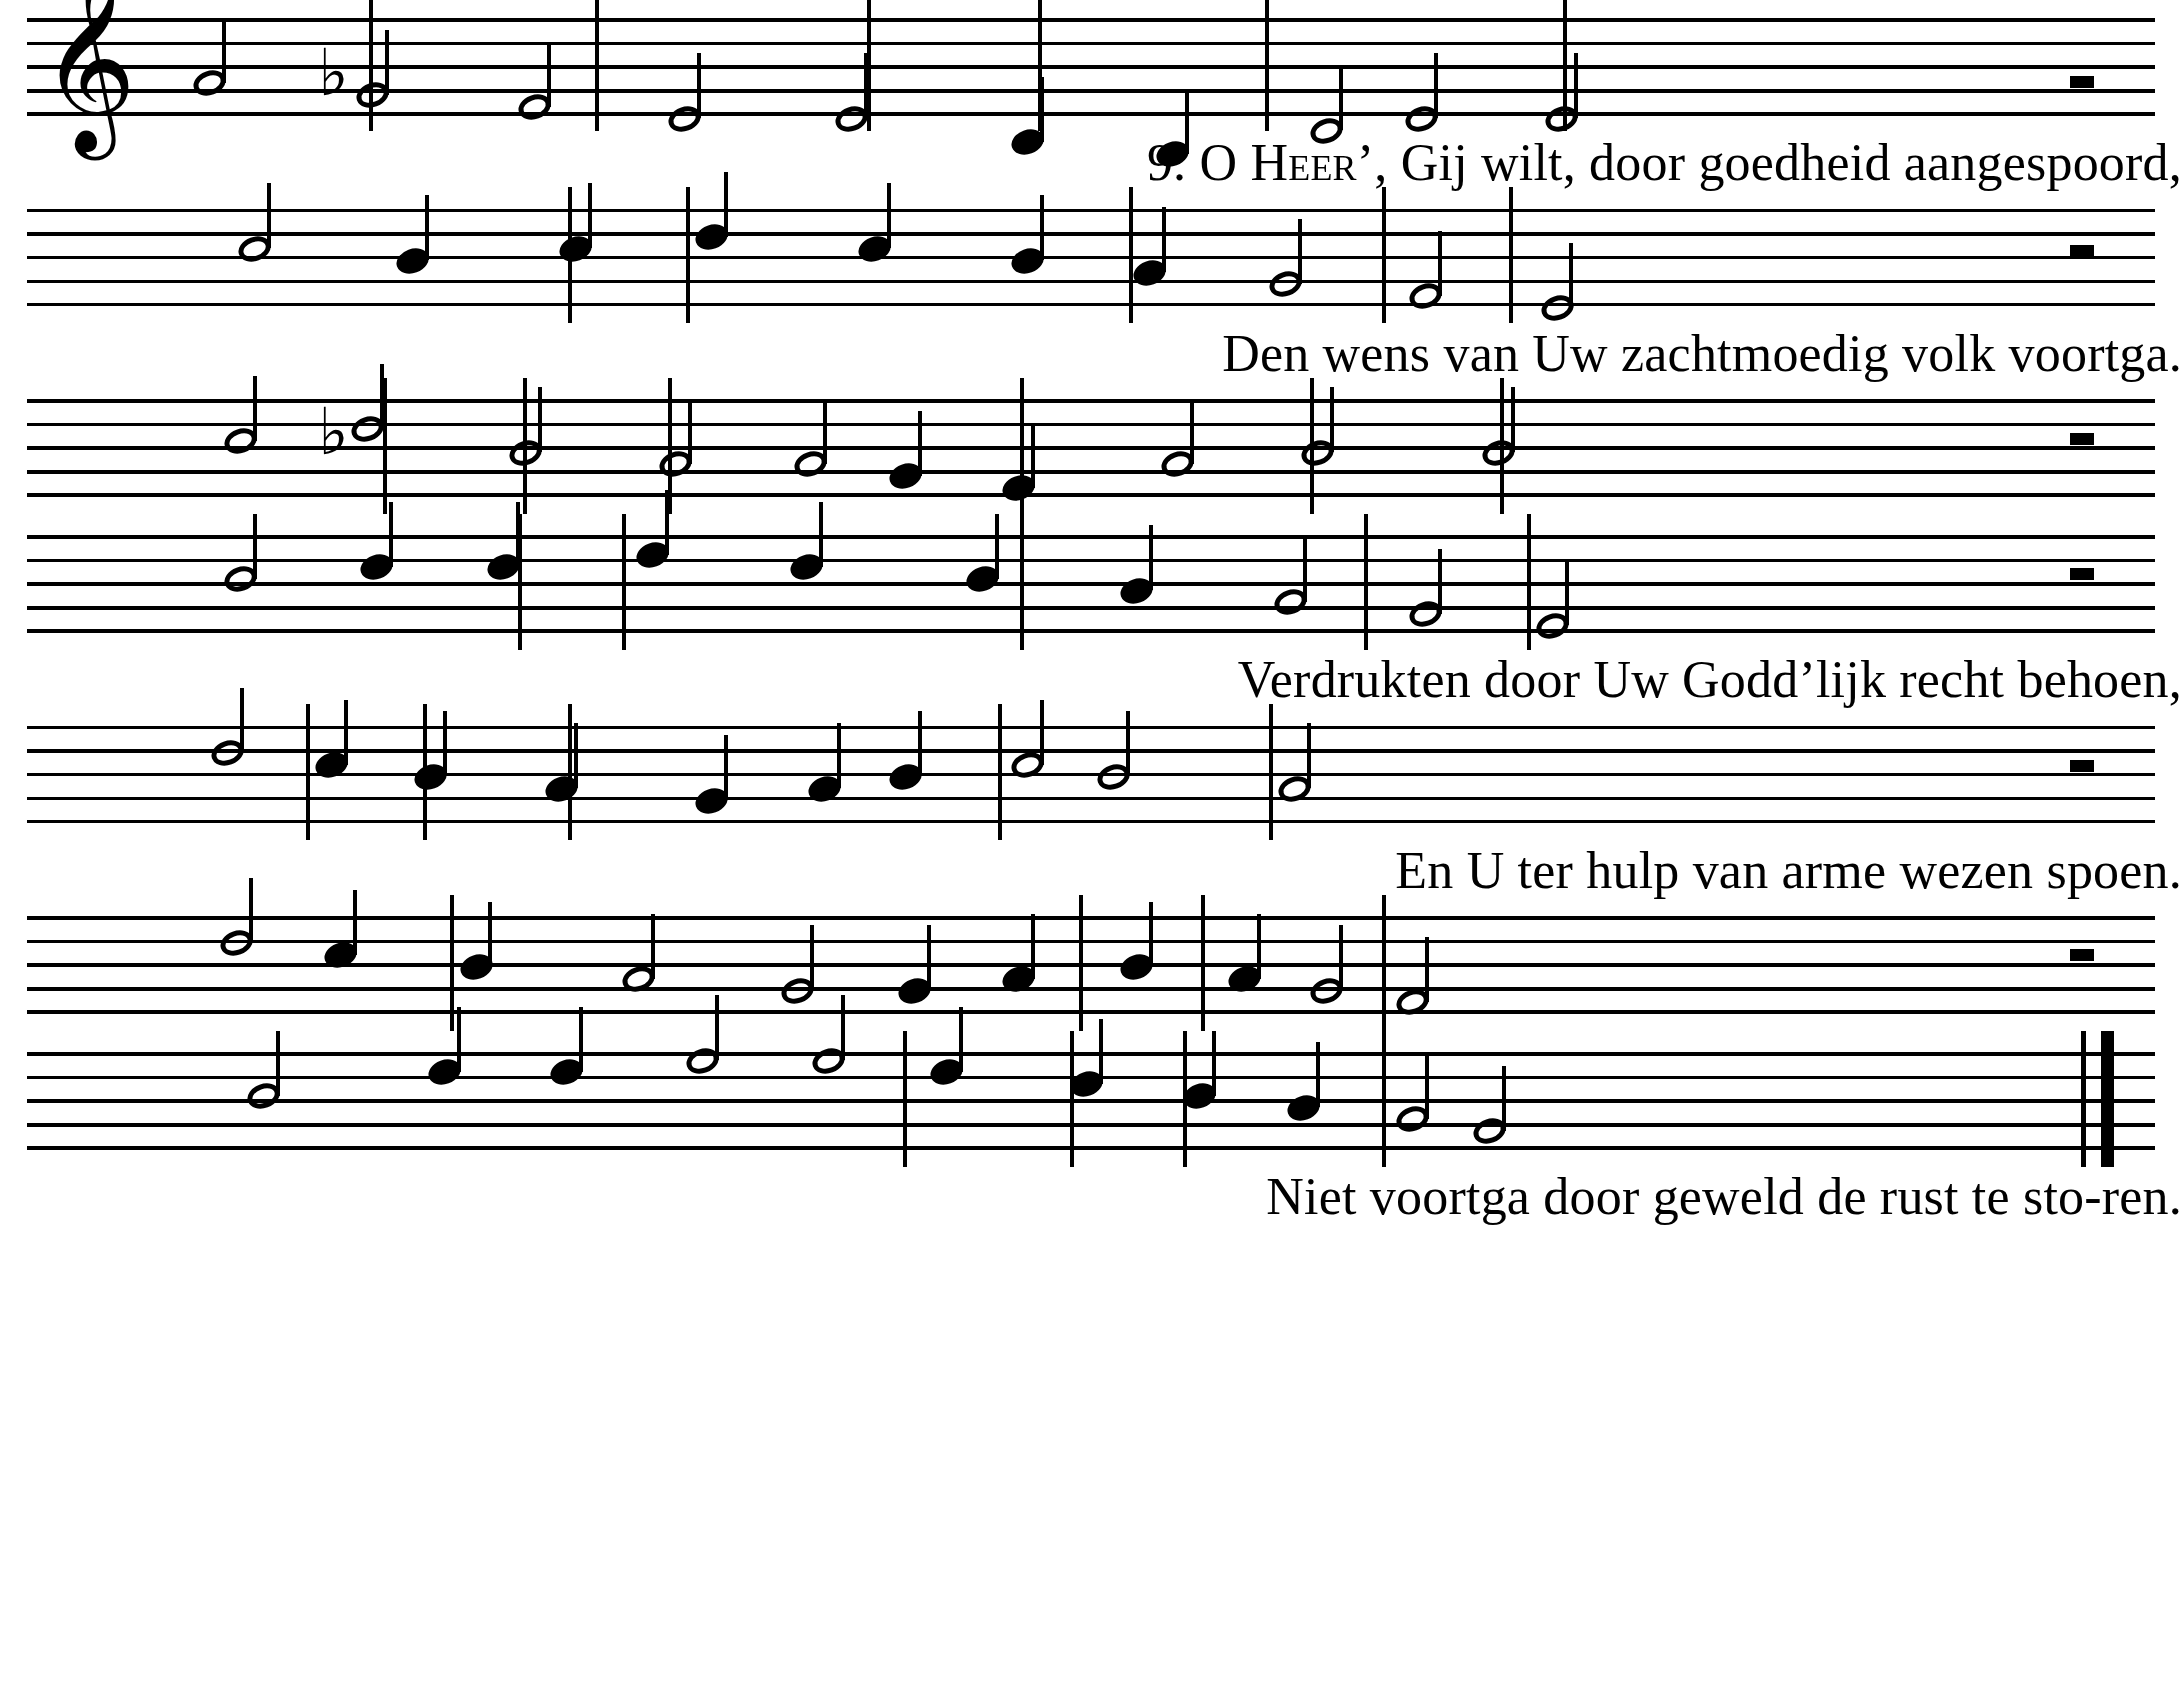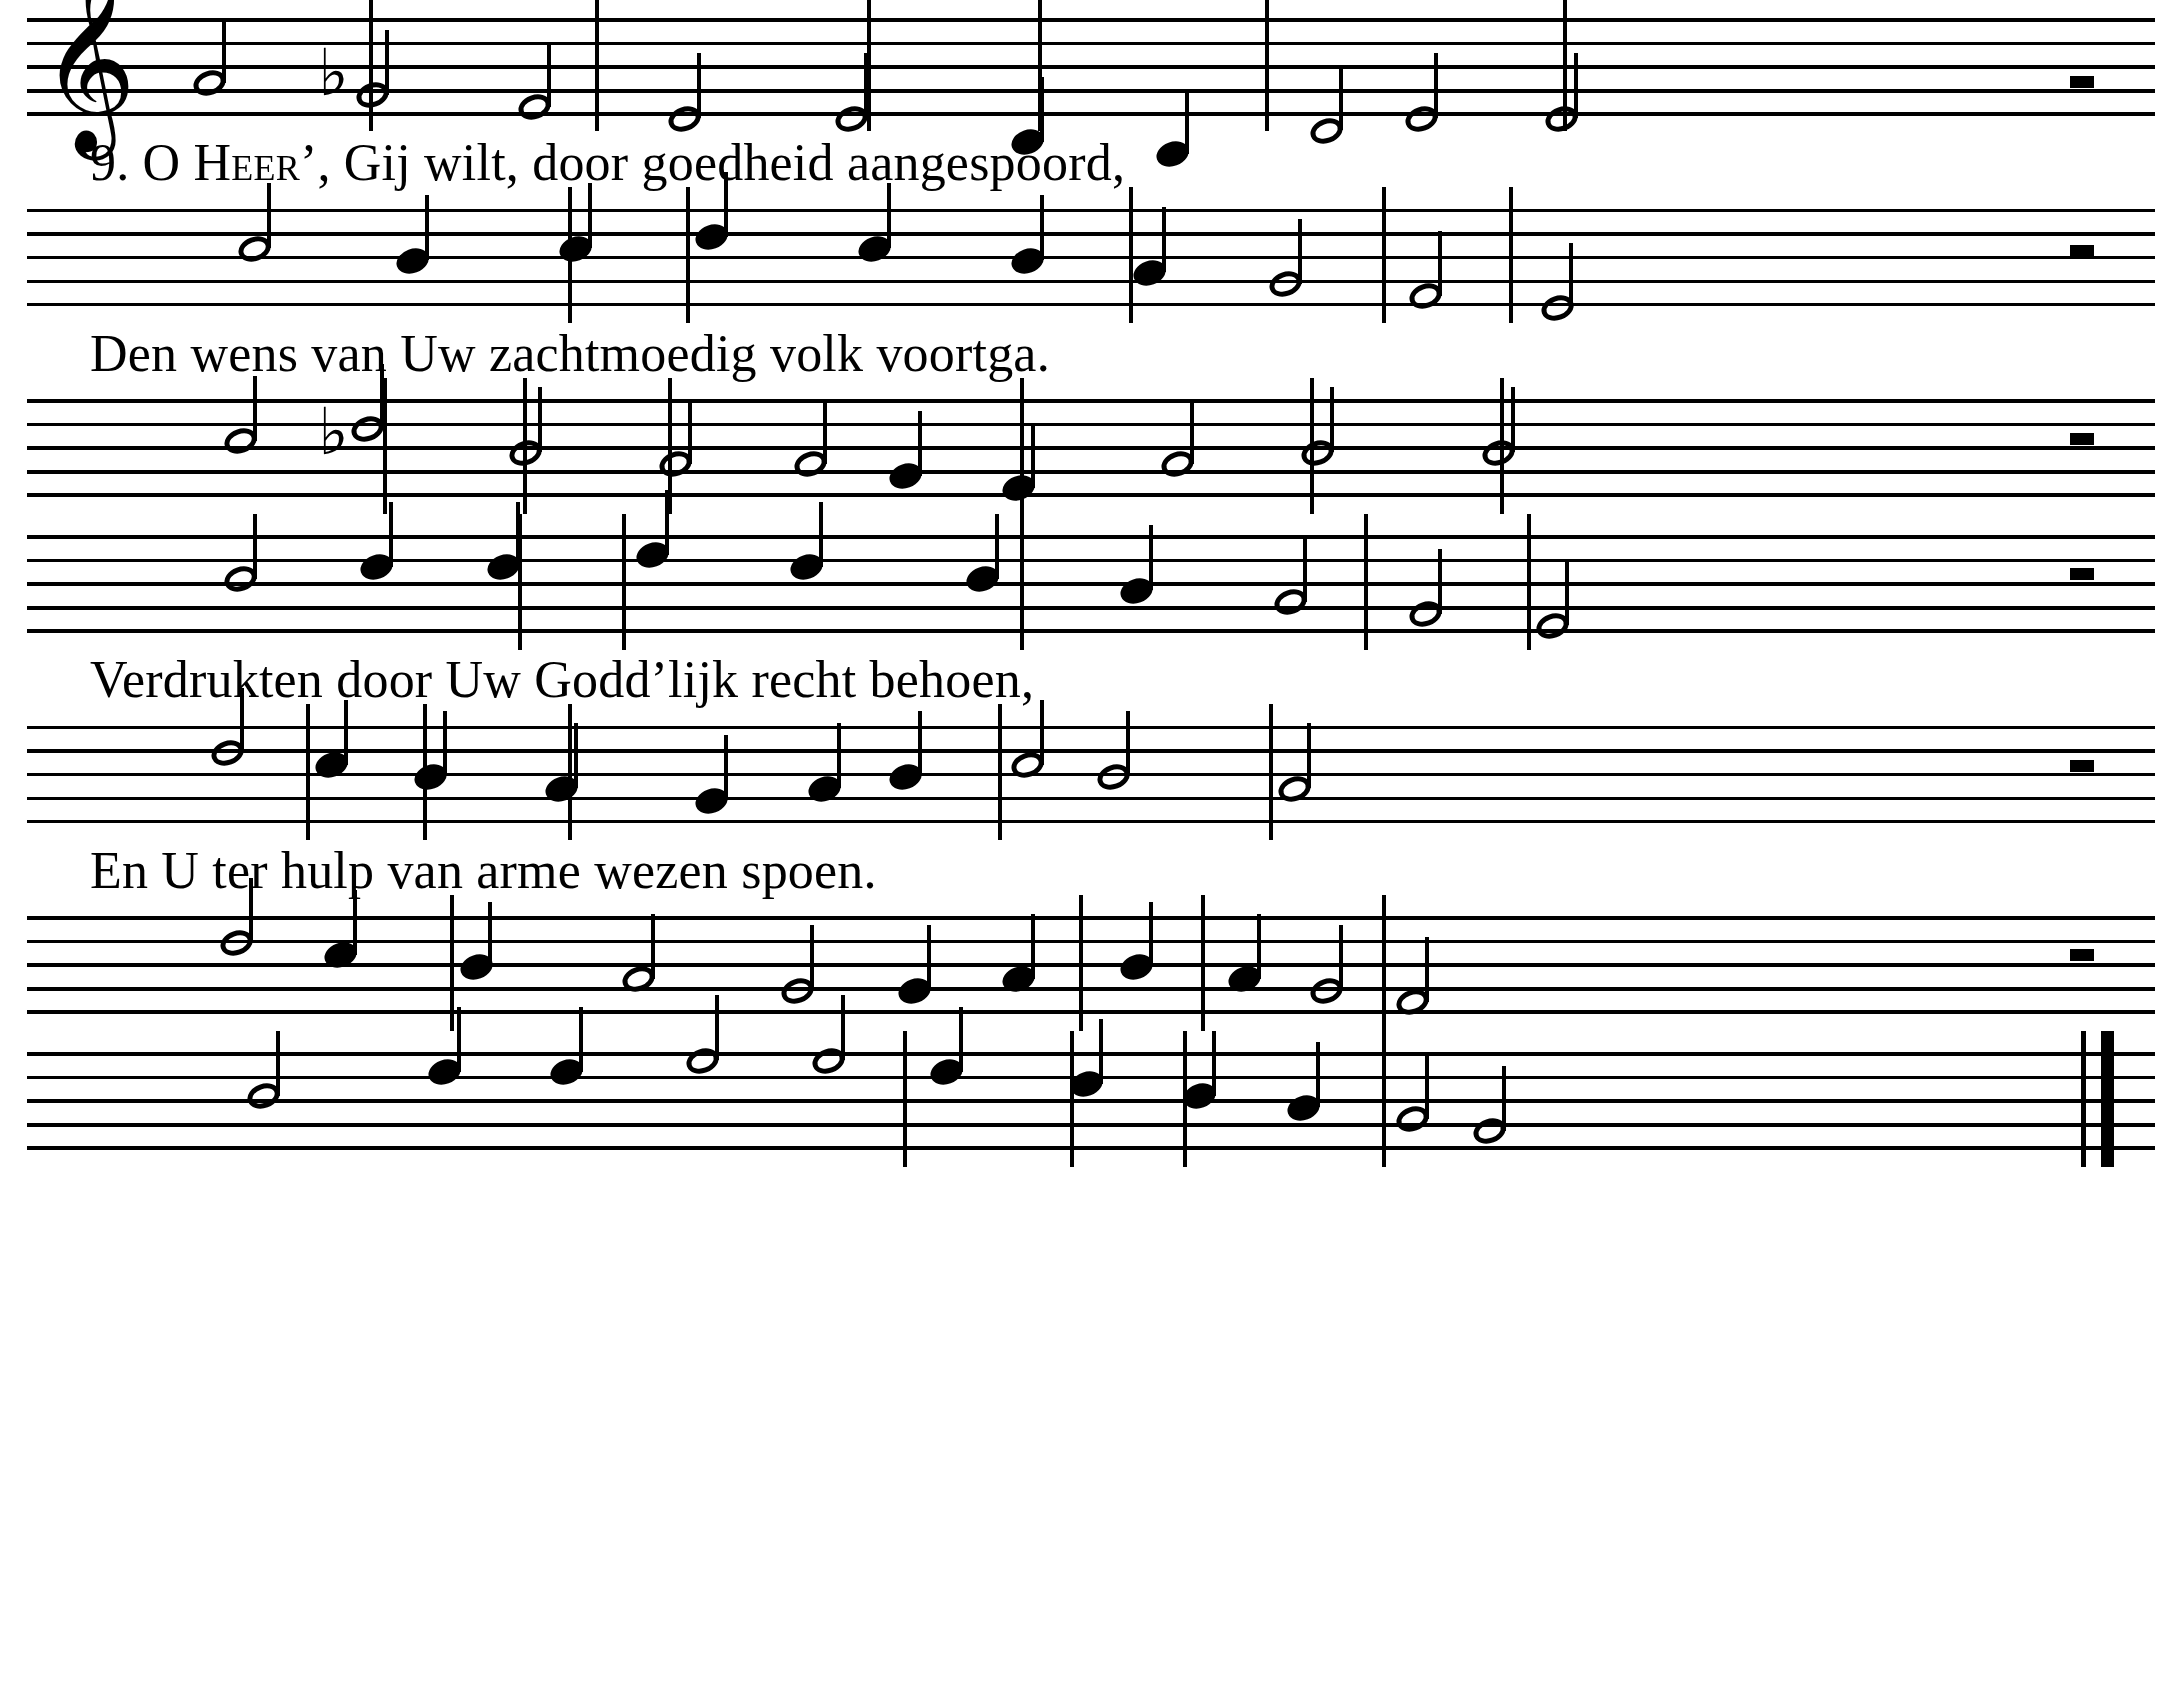--- a/index.html
+++ b/index.html
@@ -103,20 +103,21 @@
     line-height: 1;
     font-family: "DejaVu Sans", sans-serif;
   }
   .lyric {
     position: relative;
     font-size: 52px;
     line-height: 1.05;
     padding-left: 90px;
     letter-spacing: 0.2px;
     white-space: nowrap;
+    text-align: right;
   }
   .lyric .sc {
     font-variant: small-caps;
     font-size: 52px;
   }
 </style>
 </head>
 <body>
 
 <div id="sheet">
@@ -486,16 +487,19 @@
 
       <div class="stem" style="left:1425px; top:20px; height:65px;"></div>
       <div class="note half" style="left:1396px; top:73px;"></div>
 
       <div class="stem" style="left:1502px; top:32px; height:65px;"></div>
       <div class="note half" style="left:1473px; top:85px;"></div>
 
       <div class="endbar-thin" style="left:2081px; top:-3.6px; height:136px;"></div>
       <div class="endbar-thick" style="left:2101px; top:-3.6px; height:136px;"></div>
     </div>
+    <div class="lyric">
+      <span>Niet voortga door geweld de rust te sto‑ren.</span>
+    </div>
   </div>
 
 </div>
 
 
 </body></html>

